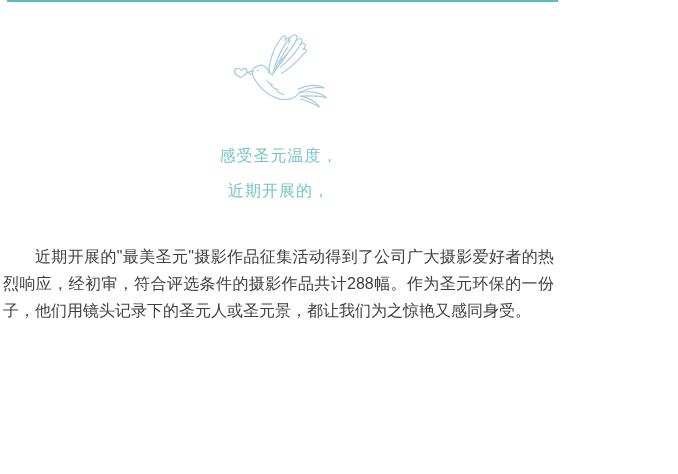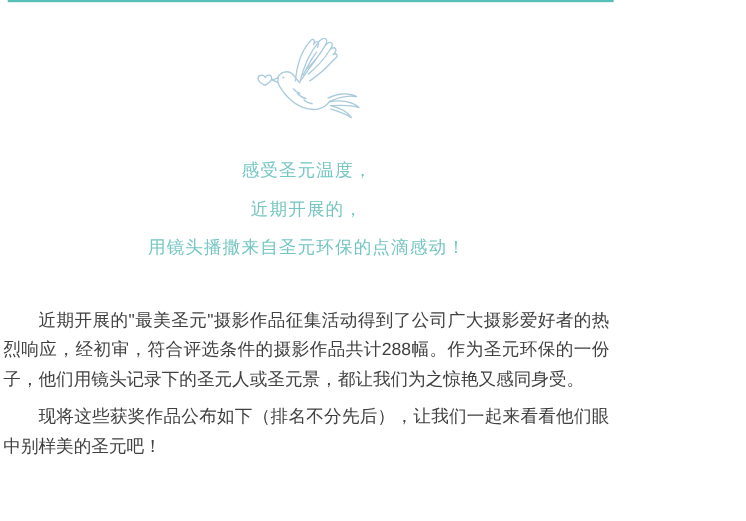--- a/index.html
+++ b/index.html
@@ -94,21 +94,19 @@
 
       <path d="M50,63 q4,4.5 9,5.5"></path>
       <path d="M46,58.5 q3,3.5 6.5,4.5"></path>
       <path d="M57,70 q4,3.5 8.5,4"></path>
     </svg>
   </div>
 
   <div class="intro">
     <p>感受圣元温度，</p>
     <p>近期开展的，</p>
-    <p>用镜头播撒来自圣元环保的点滴感动！</p>
   </div>
 
   <div class="article">
     <p>近期开展的"最美圣元"摄影作品征集活动得到了公司广大摄影爱好者的热烈响应，经初审，符合评选条件的摄影作品共计288幅。作为圣元环保的一份子，他们用镜头记录下的圣元人或圣元景，都让我们为之惊艳又感同身受。</p>
-    <p>现将这些获奖作品公布如下（排名不分先后），让我们一起来看看他们眼中别样美的圣元吧！</p>
   </div>
 
 </div>
 
 </body></html>

